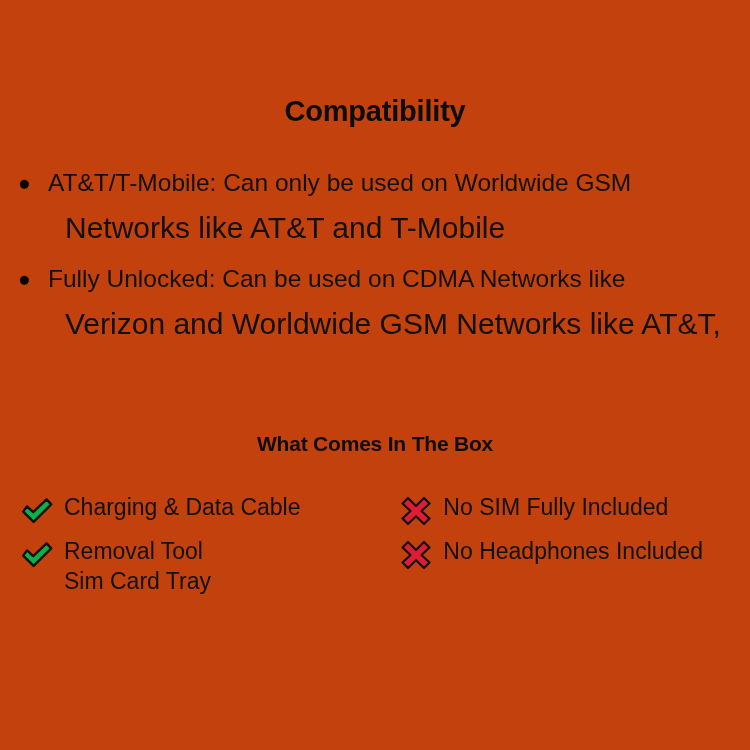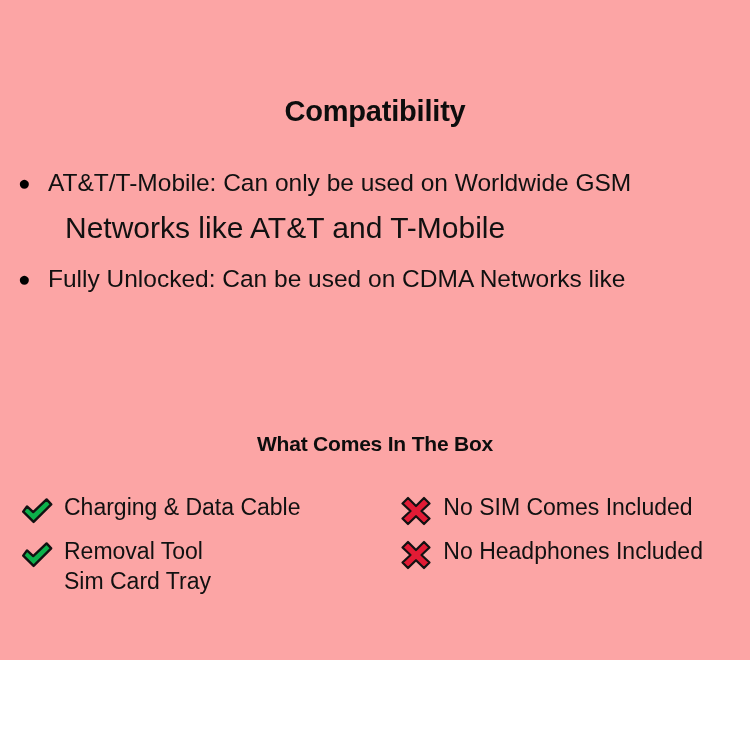--- a/index.html
+++ b/index.html
@@ -11,22 +11,22 @@
     width: 750px;
     height: 750px;
     overflow: hidden;
     font-family: "Liberation Sans", sans-serif;
     color: #111111;
     position: relative;
   }
   .page {
     position: relative;
     width: 750px;
-    height: 660px;
-    background: #fca5a5;
+    height: 750px;
+    background: #c2410c;
   }
 
   
   .section-title {
     position: absolute;
     left: 0;
     width: 750px;
     text-align: center;
     font-weight: bold;
     color: #0d0d0d;
@@ -132,20 +132,21 @@
         <span class="bullet-first-text">AT&amp;T/T-Mobile: Can only be used on Worldwide GSM</span>
       </div>
       <div class="bullet-cont">Networks like AT&amp;T and T-Mobile</div>
     </div>
 
     <div class="bullet-item">
       <div class="bullet-line">
         <span class="bullet-dot">●</span>
         <span class="bullet-first-text">Fully Unlocked: Can be used on CDMA Networks like</span>
       </div>
+      <div class="bullet-cont">Verizon and Worldwide GSM Networks like AT&amp;T,</div>
     </div>
 
   </div>
 
   <div class="section-title" id="title-box">What Comes In The Box</div>
 
   <div class="box-contents">
 
     <div class="box-row">
 
@@ -160,21 +161,21 @@
         </span>
       </div>
 
       <div class="box-col right">
         <span class="mark-icon">
           <svg viewBox="0 0 34 34" xmlns="http://www.w3.org/2000/svg">
             <path d="M9.0 4.0 L17.0 12.0 L25.0 4.0 L30.5 9.5 L22.5 17.0 L30.5 24.5 L25.0 30.0 L17.0 22.2 L9.0 30.0 L3.5 24.5 L11.5 17.0 L3.5 9.5 Z" fill="#E21B35" stroke="#111111" stroke-width="2.2" stroke-linejoin="round"></path>
           </svg>
         </span>
         <span class="item-label">
-          <span class="sub-line">No SIM Comes Included</span>
+          <span class="sub-line">No SIM Fully Included</span>
         </span>
       </div>
 
     </div>
 
     <div class="box-row">
 
       <div class="box-col left">
         <span class="mark-icon">
           <svg viewBox="0 0 34 34" xmlns="http://www.w3.org/2000/svg">

